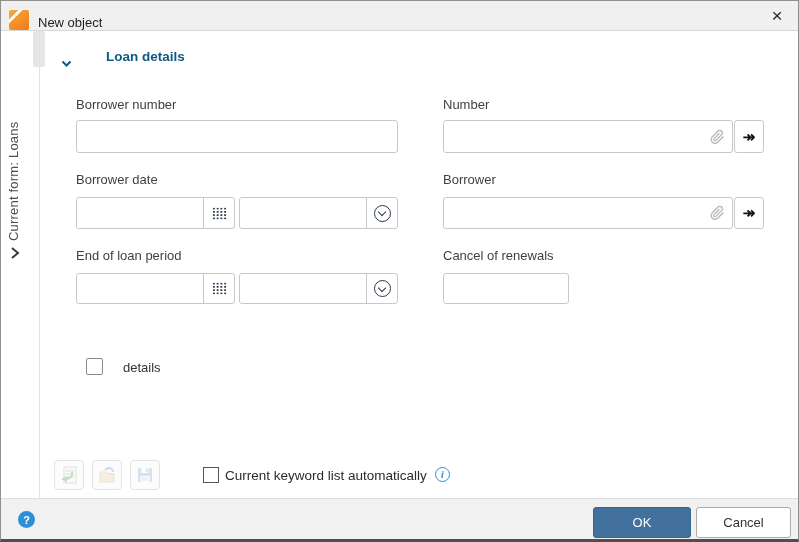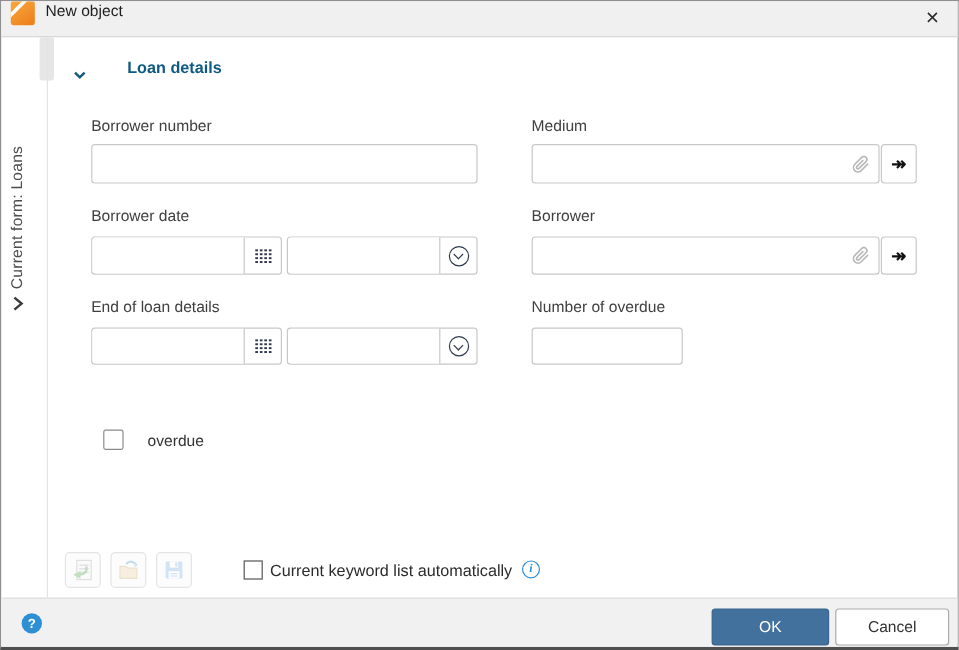--- a/index.html
+++ b/index.html
@@ -5,21 +5,21 @@
   * { margin:0; padding:0; box-sizing:border-box; }
   html,body { width:799px; height:542px; font-family:"Liberation Sans", sans-serif; }
   .window {
     position:relative; width:799px; height:542px; background:#fff;
     border:1px solid #8f8f8f; border-bottom:3px solid #4f4f4f; overflow:hidden;
   }
   
   .titlebar {
     position:absolute; left:0; top:0; width:100%; height:30px;
     background:#f0f0f0; border-bottom:1px solid #d8d8d8;
-    display:flex; align-items:flex-start;
+    display:flex; align-items:flex-end;
   }
   .logo { position:relative; width:20px; height:20px; margin-left:8px;
     background:linear-gradient(145deg,#f7a940,#ee7c17); border-radius:2px; overflow:hidden; }
   .logo::after { content:''; position:absolute; width:28px; height:3px; background:#fff;
     transform:rotate(-45deg); top:5px; left:-9px; }
   .title-text { margin-left:9px; font-size:13px; color:#1e1e1e; }
   .close-btn { position:absolute; right:6px; top:0; width:30px; height:30px;
     display:flex; align-items:center; justify-content:center;
     font-size:19px; font-weight:300; color:#2b2b2b; cursor:default; }
   
@@ -107,21 +107,21 @@
   <div class="section-chevron">
     <svg width="11" height="8" viewBox="0 0 11 8">
         <polyline points="1.5,1.5 5.5,5.5 9.5,1.5" stroke="#0f5a82" stroke-width="2" fill="none"></polyline>
       </svg>
   </div>
   <div class="section-title">Loan details</div>
 
   <div class="f-label" style="left:75px; top:96px;">Borrower number</div>
   <input class="txt" style="left: 75px; top: 119px; width: 322px; height: 33px;" value="">
 
-  <div class="f-label" style="left:442px; top:96px;">Medium</div>
+  <div class="f-label" style="left:442px; top:96px;">Number</div>
   <div class="iwrap" style="left:442px; top:119px; width:290px; height:33px;">
     <input value="" style="">
     <svg class="clip-ico" width="15" height="15" viewBox="0 0 24 24">
         <path d="M21.44 11.05l-9.19 9.19a6 6 0 0 1-8.49-8.49l9.19-9.19a4 4 0 0 1 5.66 5.66l-9.2 9.19a2 2 0 0 1-2.83-2.83l8.49-8.48" fill="none" stroke="#b8b8b8" stroke-width="2.2"></path>
       </svg>
   </div>
   <div class="goto-btn" style="left:733px; top:119px; height:33px;">
       <span>↠</span>
     </div>
 
@@ -143,39 +143,39 @@
   <div class="iwrap" style="left:442px; top:196px; width:290px; height:32px;">
     <input value="" style="">
     <svg class="clip-ico" width="15" height="15" viewBox="0 0 24 24">
         <path d="M21.44 11.05l-9.19 9.19a6 6 0 0 1-8.49-8.49l9.19-9.19a4 4 0 0 1 5.66 5.66l-9.2 9.19a2 2 0 0 1-2.83-2.83l8.49-8.48" fill="none" stroke="#b8b8b8" stroke-width="2.2"></path>
       </svg>
   </div>
   <div class="goto-btn" style="left:733px; top:196px; height:32px;">
       <span>↠</span>
     </div>
 
-  <div class="f-label" style="left:75px; top:247px;">End of loan details</div>
+  <div class="f-label" style="left:75px; top:247px;">End of loan period</div>
   <div class="grp" style="left:75px; top:272px; width:159px; height:31px;">
     <input value="" style="">
     <div class="seg">
         <div class="cal-ico"></div>
       </div>
   </div>
   <div class="grp" style="left:238px; top:272px; width:159px; height:31px;">
     <input value="" style="">
     <div class="seg">
         <div class="clock-ico"></div>
       </div>
   </div>
 
-  <div class="f-label" style="left:442px; top:247px;">Number of overdue</div>
+  <div class="f-label" style="left:442px; top:247px;">Cancel of renewals</div>
   <input class="txt" style="left: 442px; top: 272px; width: 126px; height: 31px;" value="">
 
   <span class="checkbox" style="left:85px; top:357px; width:17px; height:17px; border-radius:2px;"></span>
-  <span class="cb-label" style="left:122px; top:359px;">overdue</span>
+  <span class="cb-label" style="left:122px; top:359px;">details</span>
 
   <div class="tool-btn" style="left:53px;">
     <svg width="20" height="20" viewBox="0 0 20 20">
       <rect x="5" y="2" width="12" height="16" fill="#fafafa" stroke="#c4c4c4"></rect>
       <line x1="7" y1="6" x2="15" y2="6" stroke="#cdcdcd" stroke-width="1.4"></line>
       <line x1="7" y1="9" x2="15" y2="9" stroke="#cdcdcd" stroke-width="1.4"></line>
       <line x1="7" y1="12" x2="15" y2="12" stroke="#cdcdcd" stroke-width="1.4"></line>
       <path d="M13 7 q1 7 -7 7" fill="none" stroke="#86c386" stroke-width="2"></path>
       <path d="M2 14 l6 -3.2 v6.4 Z" fill="#86c386"></path>
     </svg>

